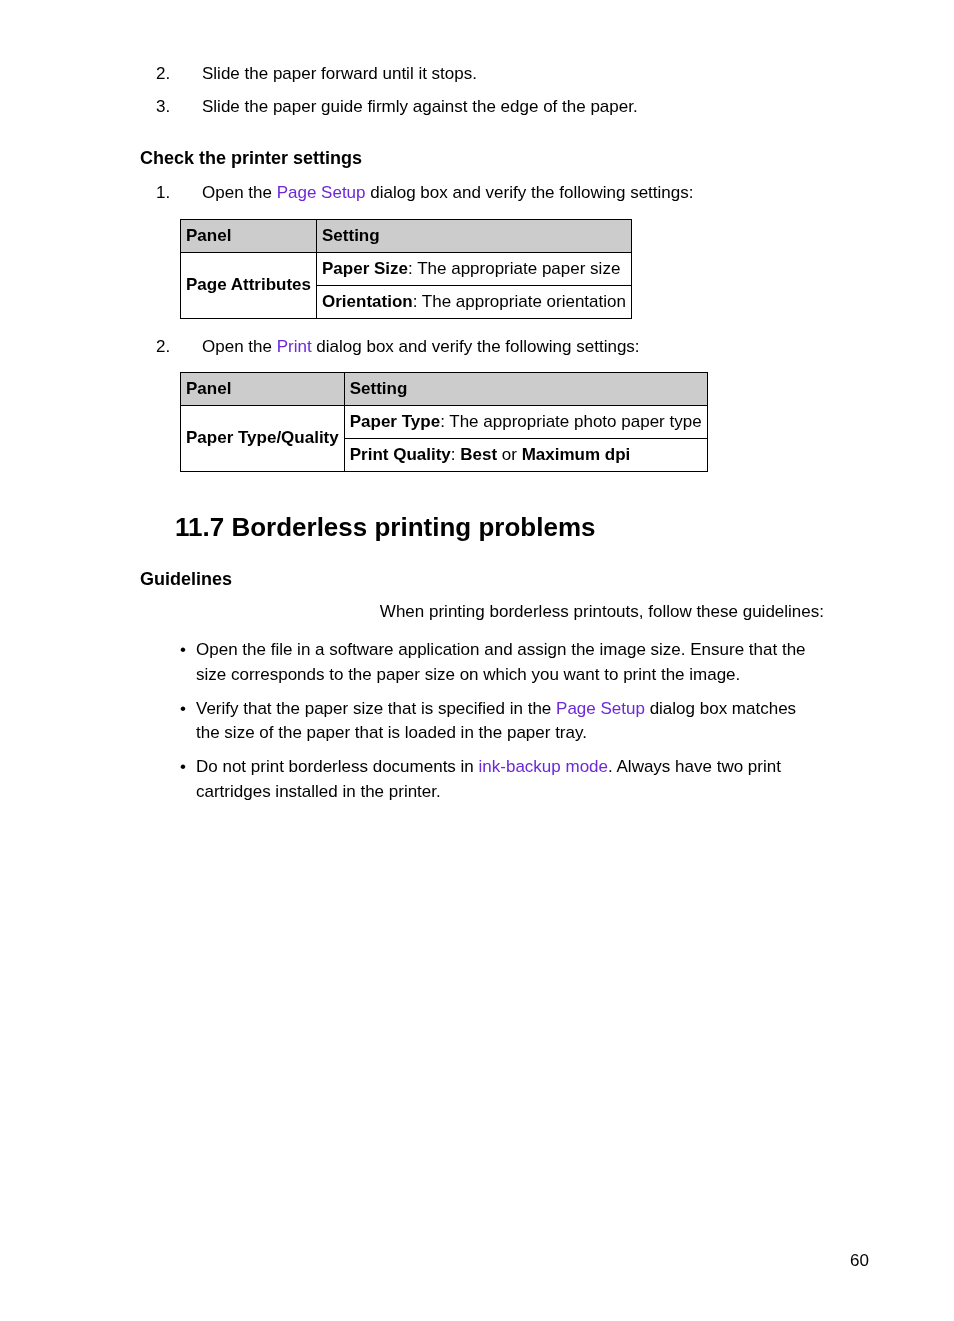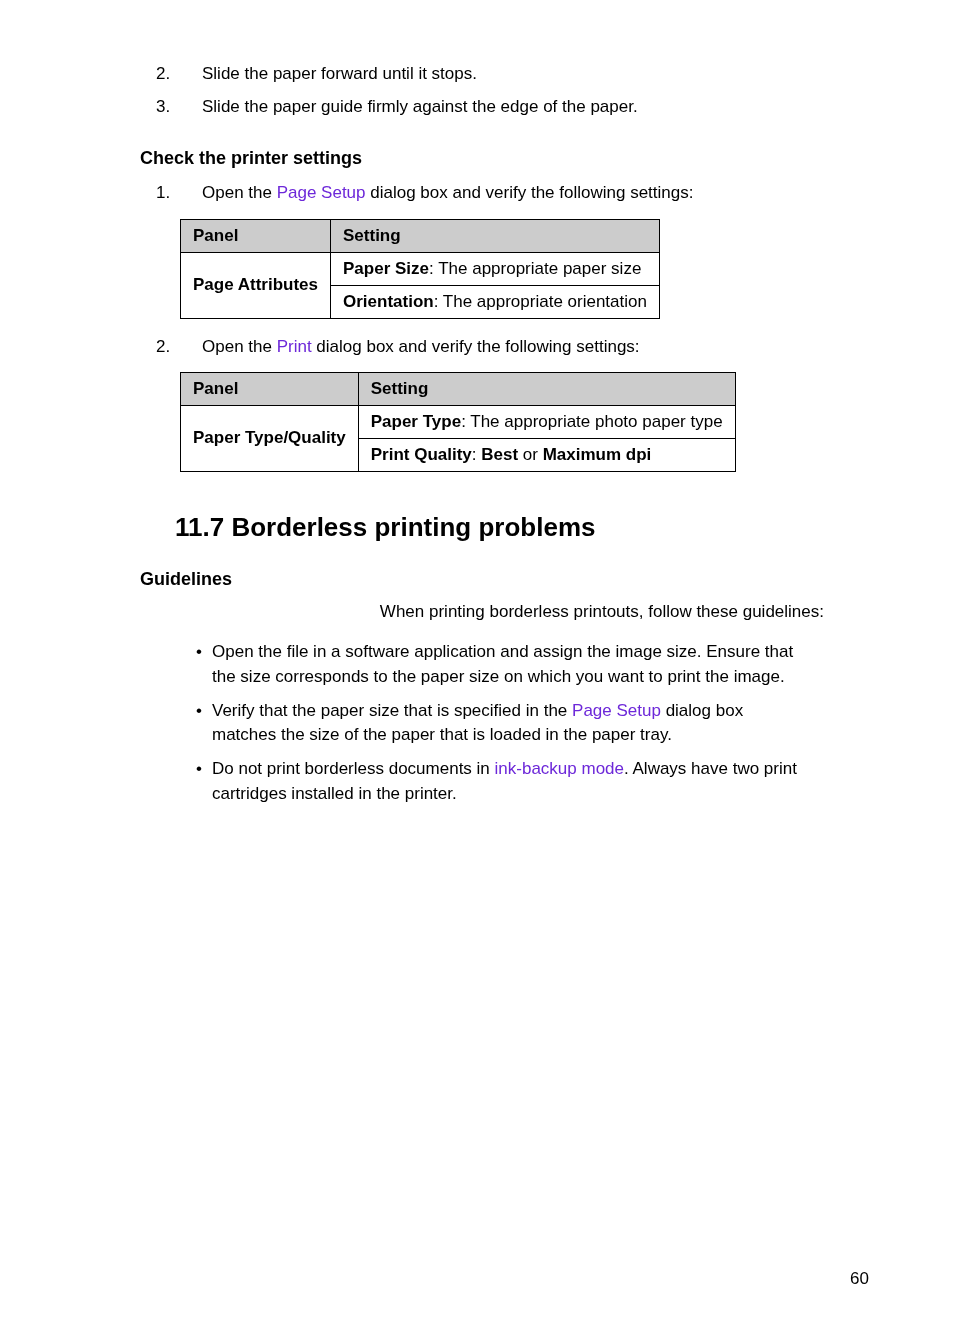--- a/index.html
+++ b/index.html
@@ -61,54 +61,54 @@
       color: #6d28d9;
       text-decoration: none;
     }
     table.panel-table {
       border-collapse: collapse;
       margin: 12px 0 14px 40px;
     }
     table.panel-table th,
     table.panel-table td {
       border: 1px solid #000000;
-      padding: 6px 12px;
+      padding: 6px 5px;
       font-size: 17px;
       text-align: left;
       vertical-align: middle;
     }
     table.panel-table th {
       background: #cccccc;
       font-weight: bold;
     }
     .strong {
       font-weight: bold;
     }
     ul.bullets {
       list-style: none;
       padding-left: 40px;
-      margin: 16px;
+      margin: 0;
     }
     ul.bullets li {
       font-size: 17px;
       line-height: 1.45;
       margin-bottom: 9px;
       position: relative;
       padding-left: 16px;
       text-align: left;
     }
     ul.bullets li::before {
       content: "•";
       position: absolute;
       left: 0;
       top: 0;
     }
     .page-number {
       position: absolute;
-      bottom: 32px;
+      bottom: 50px;
       right: 85px;
       font-size: 17px;
     }
     .rowspan-cell {
       font-weight: bold;
       text-align: left;
     }
   </style>
 </head>
 <body>

